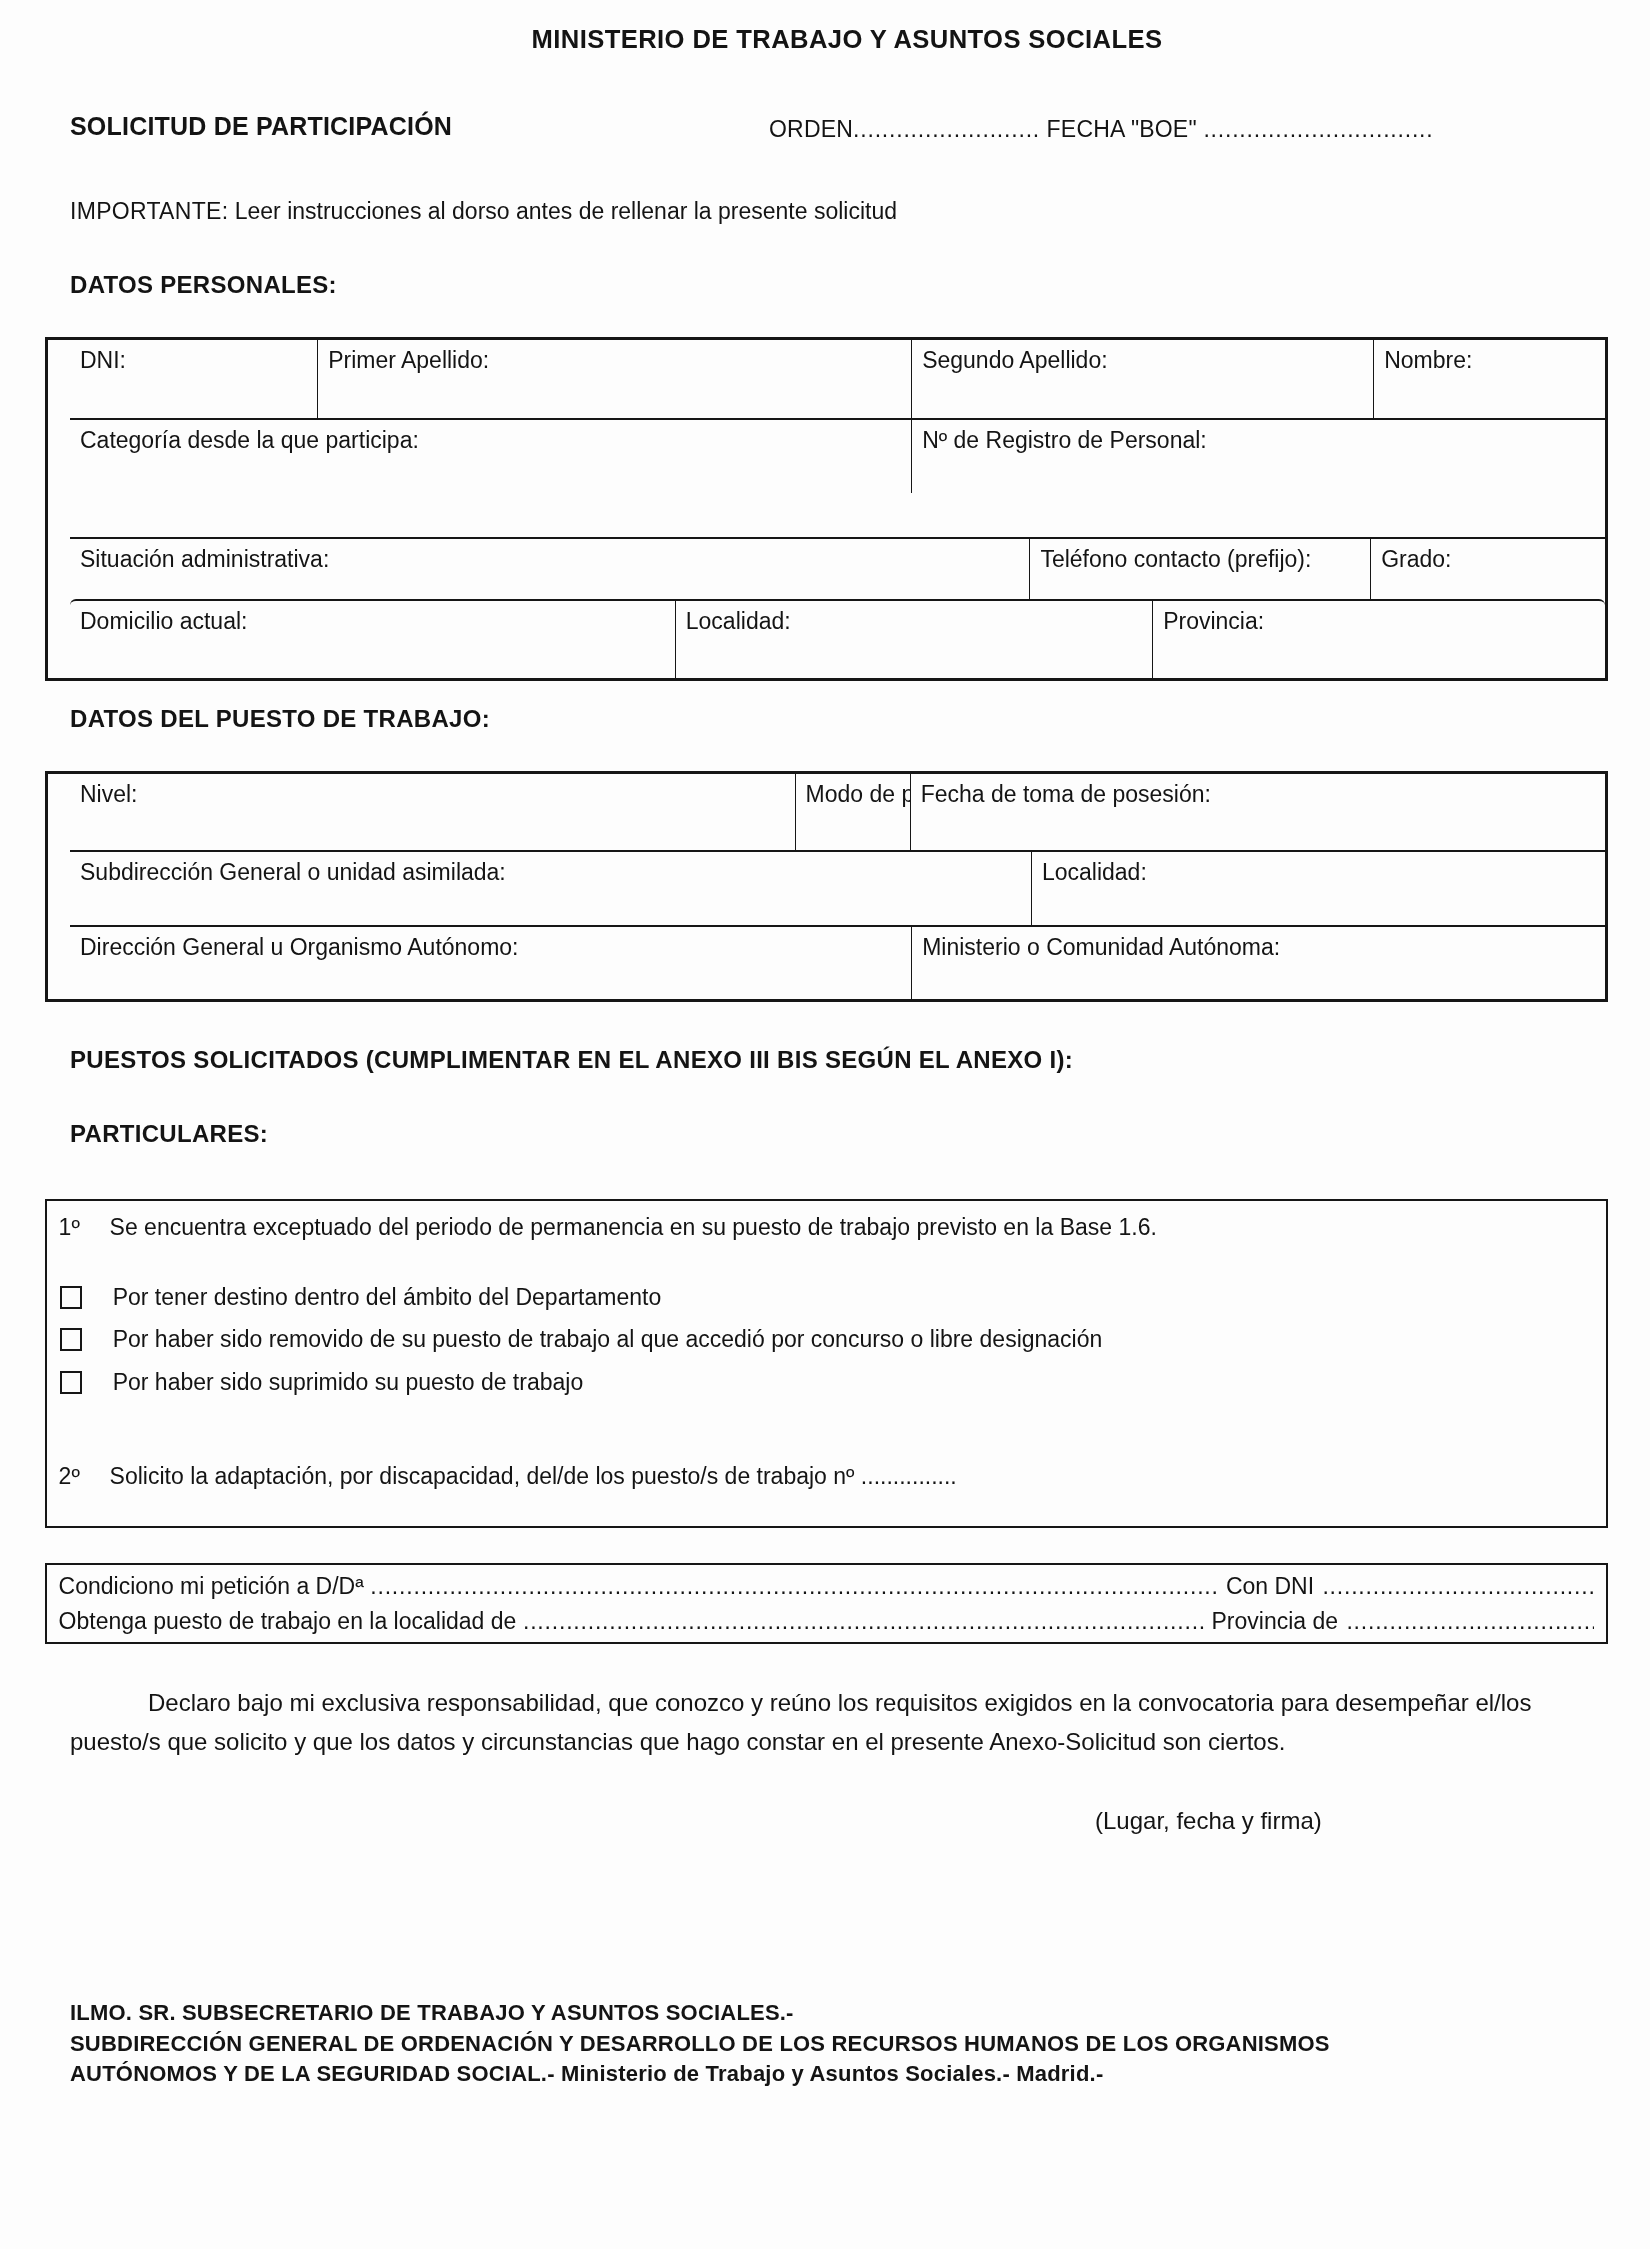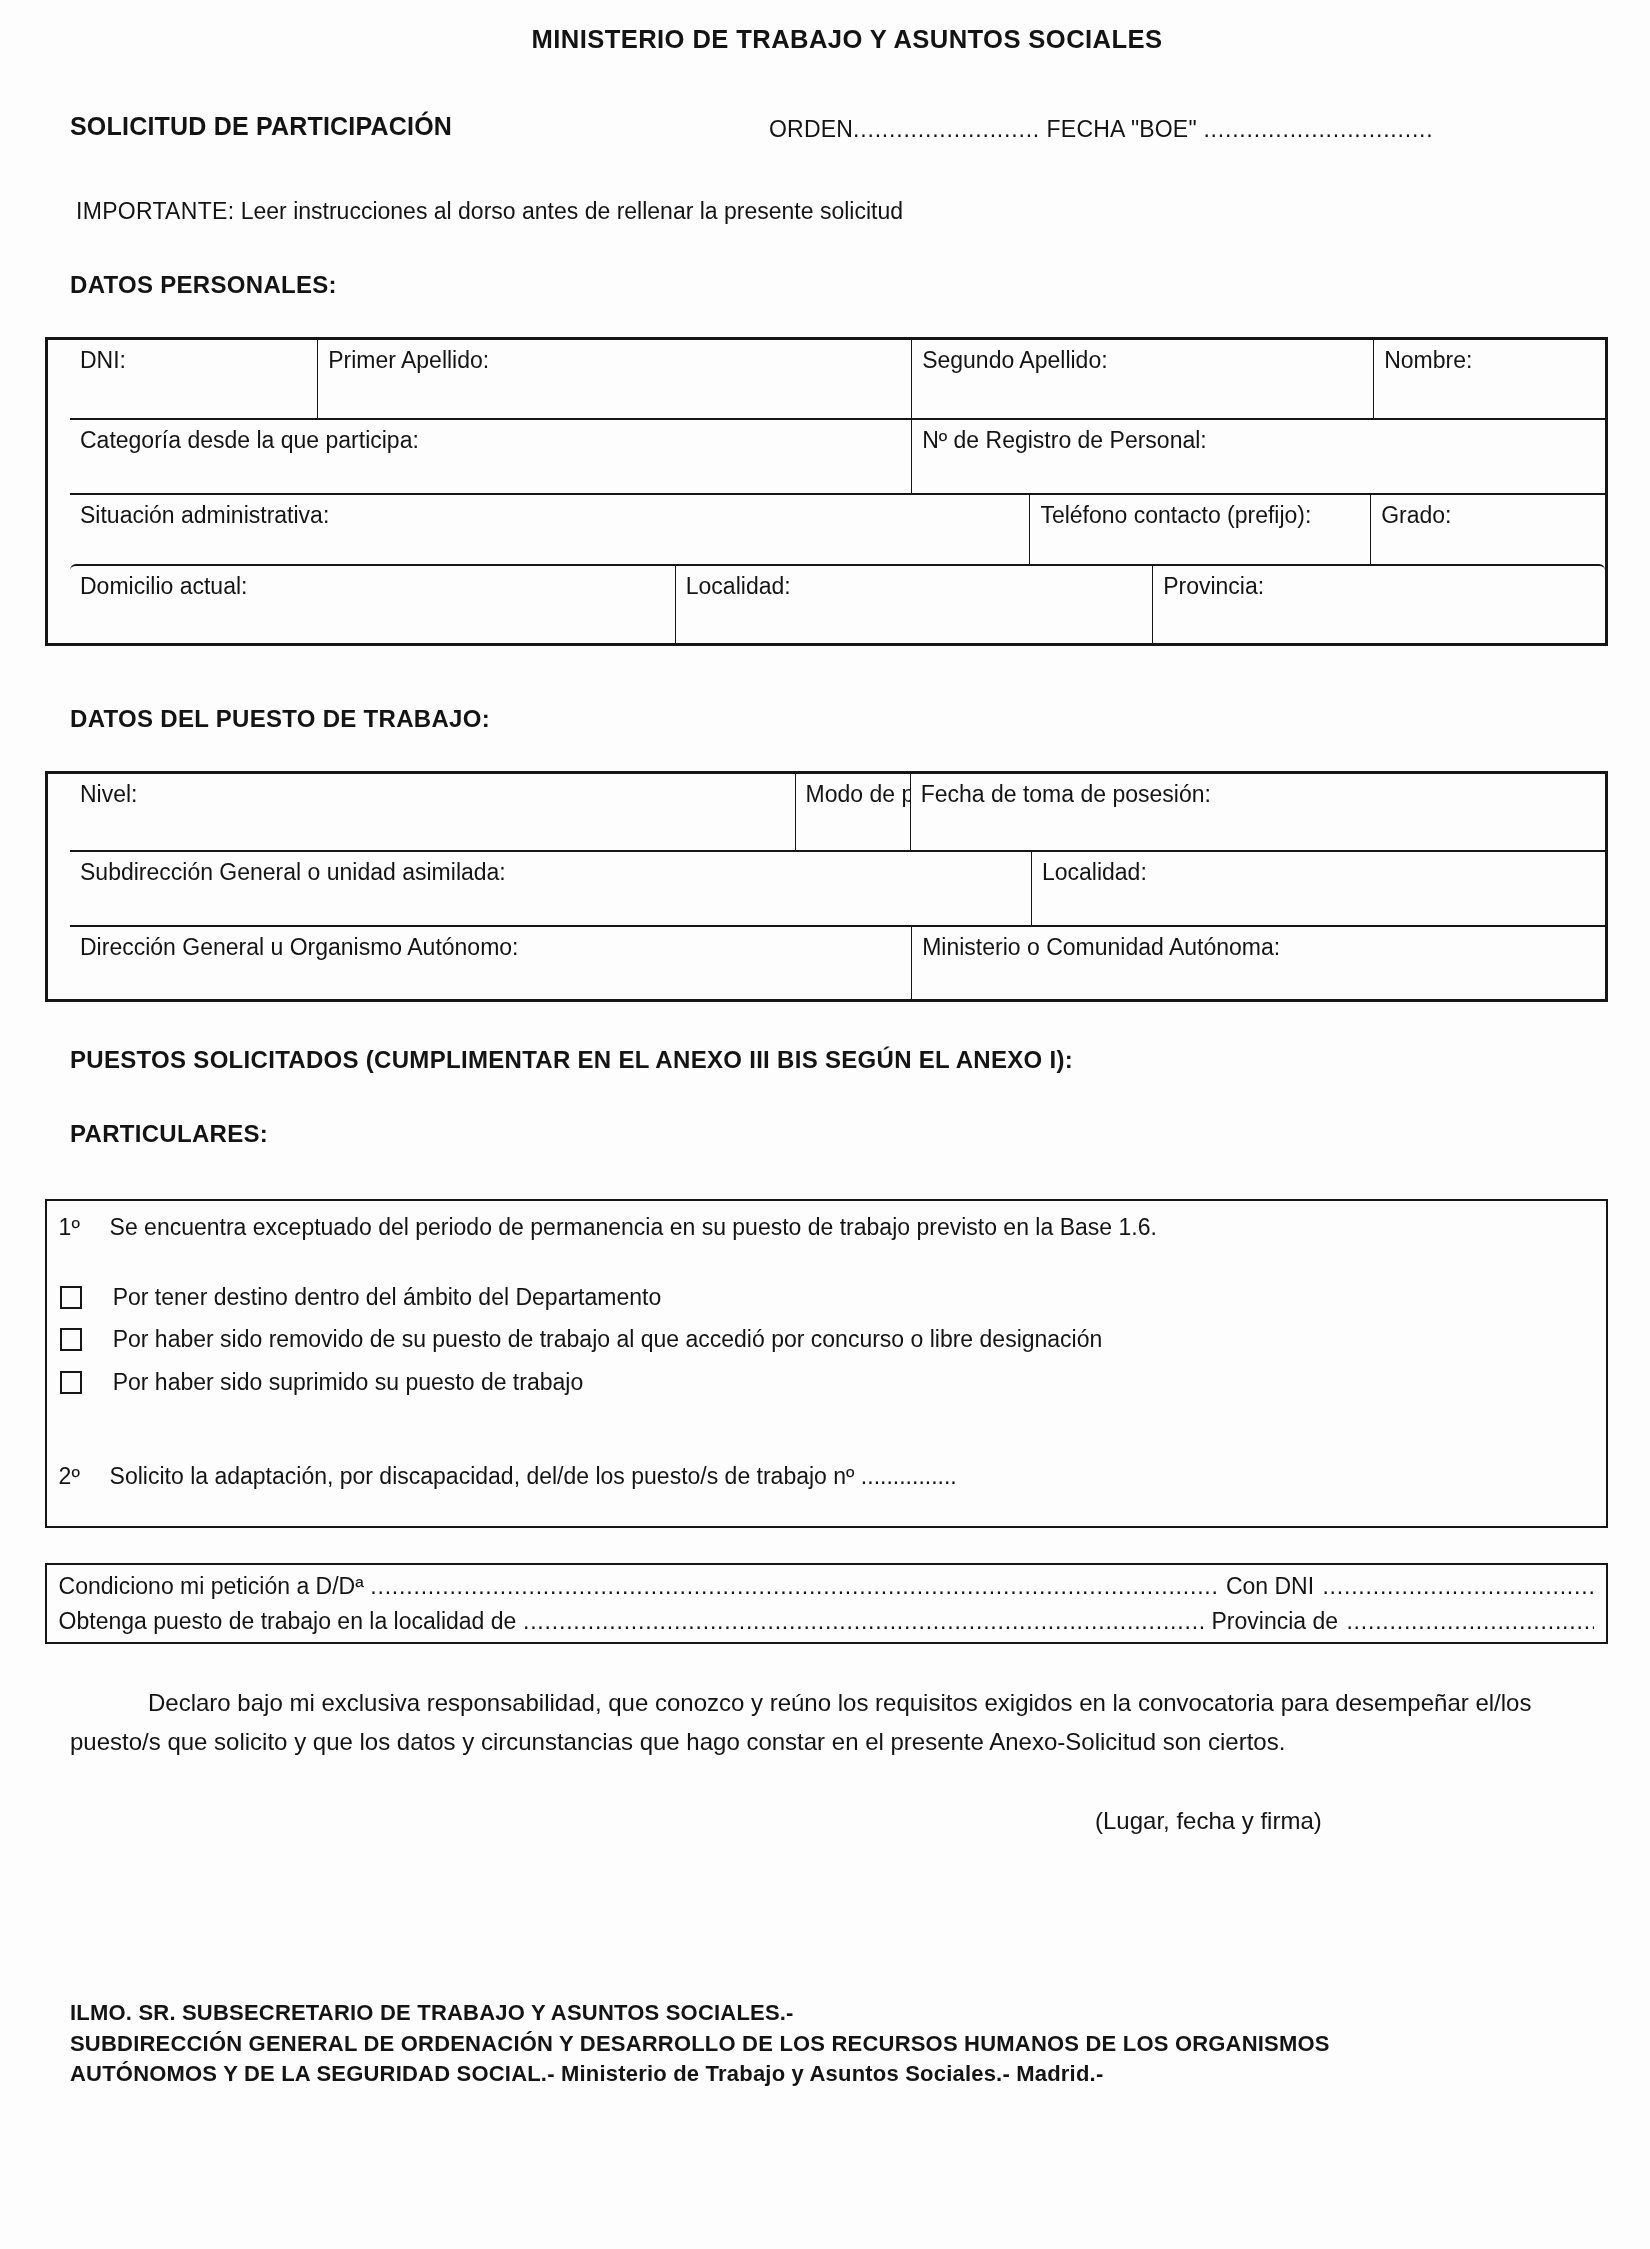--- a/index.html
+++ b/index.html
@@ -12,21 +12,21 @@
     overflow:hidden;
   }
   .abs{position:absolute;padding-left:22px;}
   .title{
     top:25px;left:0;width:1650px;
     text-align:center;font-size:25.6px;font-weight:bold;letter-spacing:0.4px;
   }
   .solicitud{top:112px;left:48px;font-size:25px;font-weight:bold;letter-spacing:0.2px;}
   .orden-line{top:116px;left:747px;width:759px;font-size:23px;white-space:nowrap;overflow:hidden;}
   .orden-line .lbl{letter-spacing:0.2px;}
-  .importante{top:198px;left:48px;font-size:23px;margin-left:6px;}
+  .importante{top:198px;left:48px;font-size:23px;}
   .importante .imp-lbl{letter-spacing:0.3px;}
   .sec-heading{font-size:24px;font-weight:bold;letter-spacing:0.3px;}
   .h-dp{top:271px;left:48px;}
   .h-dt{top:705px;left:48px;}
   .h-ps{top:1046px;left:48px;}
   .h-part{top:1120px;left:48px;}
 
   .ftable{
     left:45px;width:1563px;
     border:3.3px solid #161616;
@@ -38,21 +38,21 @@
   .trow + .trow{border-top:2.5px solid #161616;}
   .tcell{
     box-sizing:border-box;
     padding:6.6px 5px 3.3px 10px;
     font-size:23px;
     overflow:hidden;white-space:nowrap;
   }
   .tcell + .tcell{border-left:1.7px solid #161616;}
   .t1 .r1{grid-template-columns:16.1% 38.7% 30.1% 15.1%;height:78px;}
   .t1 .r2{grid-template-columns:54.8% 45.2%;height:75px;}
-  .t1 .r3{grid-template-columns:62.5% 22.2% 15.3%;height:71px;}
+  .t1 .r3{grid-template-columns:62.5% 22.2% 15.3%;height:62px;margin-top:44px;}
   .t1 .r4{grid-template-columns:39.4% 31.1% 29.5%;height:79px;border-radius:6px;}
   .t2 .r1{grid-template-columns:47.2% 7.5% 23.5% 21.8%;height:76px;}
   .t2 .r2{grid-template-columns:62.6% 37.4%;height:75px;}
   .t2 .r3{grid-template-columns:54.8% 45.2%;height:74px;}
 
   .pbox{
     top:1199px;left:45px;width:1563px;height:329px;
     border:2.5px solid #161616;box-sizing:border-box;
   }
   .pbox .item{position:absolute;left:11.6px;right:11.6px;font-size:23px;display:flex;}

